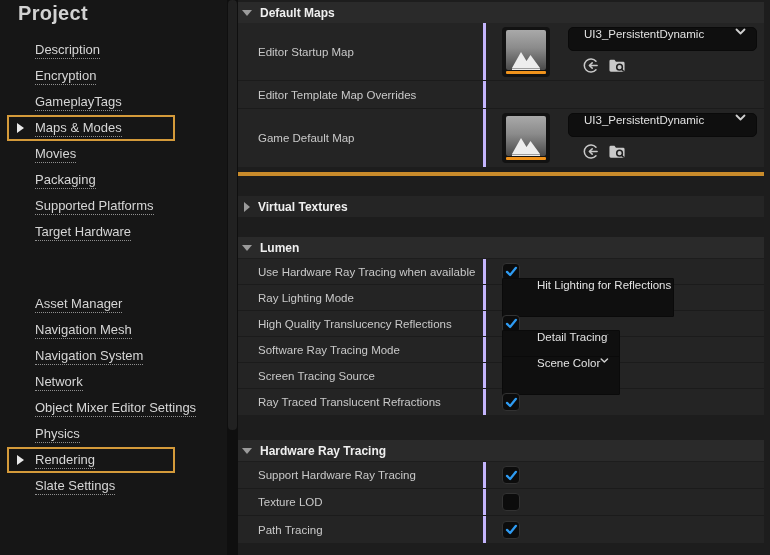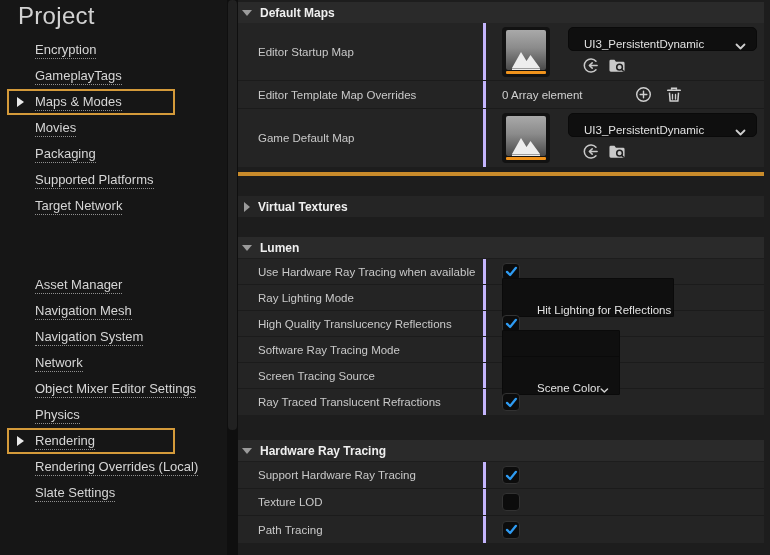--- a/index.html
+++ b/index.html
@@ -9,21 +9,21 @@
     position:relative; width:770px; height:555px; overflow:hidden;
     background:#1d1d1d; color:#cfcfcf;
   }
 
   
   .sidebar {
     position:absolute; left:0; top:0; width:227px; height:555px;
     background:#161616; z-index:2;
   }
   .cat-title {
-    position:absolute; left:18px; font-size:24px; font-weight:400;
+    position:absolute; left:18px; font-size:20px; font-weight:700;
     color:#d2d2d2; letter-spacing:0.3px;
   }
   .nav-list { position:absolute; left:0; width:227px; }
   .nav-item { position:relative; height:26px; display:flex; align-items:center; }
   .nav-item .lbl {
     margin-left:35px; font-size:13px; color:#d6d6d6;
     border-bottom:1px dotted #8f8f8f; padding-bottom:1px; cursor:pointer;
   }
   .sel-box {
     position:absolute; left:7px; top:0; width:168px; height:26px;
@@ -72,21 +72,21 @@
   }
   .thumb-img {
     width:40px; height:40px; border-radius:2px;
     background:linear-gradient(#a9a9a9 0%, #8b8b8b 45%, #4a4a4a 100%);
     display:flex; align-items:flex-end; justify-content:center;
   }
   .thumb-bar { width:40px; height:3px; background:#f0931c; margin-top:1px; border-radius:1px; }
   .asset-right { margin-left:18px; display:flex; flex-direction:column; }
   .combo {
     height:24px; width:189px; background:#0f0f0f; border:1px solid #0a0a0a; border-radius:5px;
-    display:flex; align-items:flex-end; justify-content:space-between;
+    display:flex; align-items:flex-start; justify-content:space-between;
     padding:0 10px 0 15px; cursor:pointer;
   }
   .combo .cval { font-size:11.5px; color:#e2e2e2; white-space:nowrap; }
   .asset-icons { display:flex; align-items:center; margin:6px 0 0 14px; gap:9px; }
   .icon-btn { display:flex; align-items:center; justify-content:center; cursor:pointer; }
 
   
   .combo.small { height:39px; border-radius:1px;padding-left:34px; }
   .combo.w172 { width:172px; }
   .combo.w118 { width:118px; }
@@ -108,46 +108,49 @@
 </head>
 <body>
 
 <div class="app">
 
   <div class="sidebar">
     <div class="cat-title" style="top:2px">Project</div>
 
     <div class="nav-list" style="top:37px">
       <div class="nav-item">
+          <span class="lbl">Description</span>
+        </div>
+      <div class="nav-item">
           <span class="lbl">Encryption</span>
         </div>
       <div class="nav-item">
           <span class="lbl">GameplayTags</span>
         </div>
       <div class="nav-item">
         <span class="sel-box"></span>
         <span class="sel-arrow"></span>
         <span class="lbl">Maps &amp; Modes</span>
       </div>
       <div class="nav-item">
           <span class="lbl">Movies</span>
         </div>
       <div class="nav-item">
           <span class="lbl">Packaging</span>
         </div>
       <div class="nav-item">
           <span class="lbl">Supported Platforms</span>
         </div>
       <div class="nav-item">
-          <span class="lbl">Target Network</span>
-        </div>
-    </div>
-
-
-    <div class="nav-list" style="top:272px">
+          <span class="lbl">Target Hardware</span>
+        </div>
+    </div>
+
+
+    <div class="nav-list" style="top:291px">
       <div class="nav-item">
           <span class="lbl">Asset Manager</span>
         </div>
       <div class="nav-item">
           <span class="lbl">Navigation Mesh</span>
         </div>
       <div class="nav-item">
           <span class="lbl">Navigation System</span>
         </div>
       <div class="nav-item">
@@ -157,23 +160,20 @@
           <span class="lbl">Object Mixer Editor Settings</span>
         </div>
       <div class="nav-item">
           <span class="lbl">Physics</span>
         </div>
       <div class="nav-item">
         <span class="sel-box"></span>
         <span class="sel-arrow"></span>
         <span class="lbl">Rendering</span>
       </div>
-      <div class="nav-item">
-          <span class="lbl">Rendering Overrides (Local)</span>
-        </div>
       <div class="nav-item">
           <span class="lbl">Slate Settings</span>
         </div>
     </div>
   </div>
 
   <div class="gutter">
     <div class="gutter-thumb"></div>
   </div>
 
@@ -226,39 +226,20 @@
               </div>
             </div>
           </div>
         </div>
       </div>
 
       <div class="prow" style="height:28px">
         <div class="name-cell">
             <span>Editor Template Map Overrides</span>
           </div>
-        <div class="val-cell">
-          <span class="array-count">0 Array element</span>
-          <span class="array-icons">
-            <span class="icon-btn">
-              <svg width="17" height="17" viewBox="0 0 18 18">
-                  <circle cx="9" cy="9" r="7.2" fill="none" stroke="#cfcfcf" stroke-width="1.5"></circle>
-                  <path d="M9 5.5 V12.5 M5.5 9 H12.5" stroke="#cfcfcf" stroke-width="1.5" stroke-linecap="round"></path>
-                </svg>
-            </span>
-            <span class="icon-btn">
-              <svg width="16" height="17" viewBox="0 0 16 18">
-                  <path d="M1.5 4.5 H14.5" stroke="#cfcfcf" stroke-width="1.8" stroke-linecap="round"></path>
-                  <path d="M5.5 4 V2.5 H10.5 V4" fill="none" stroke="#cfcfcf" stroke-width="1.6"></path>
-                  <path d="M3.2 7 L3.9 16 H12.1 L12.8 7" fill="none" stroke="#cfcfcf" stroke-width="1.6" stroke-linejoin="round"></path>
-                  <path d="M6.4 9 V13.8 M9.6 9 V13.8" stroke="#cfcfcf" stroke-width="1.4" stroke-linecap="round"></path>
-                </svg>
-            </span>
-          </span>
-        </div>
       </div>
 
       <div class="prow" style="height:58px">
         <div class="name-cell">
             <span>Game Default Map</span>
           </div>
         <div class="val-cell">
           <div class="asset-widget">
             <div class="thumb">
               <div class="thumb-img">

